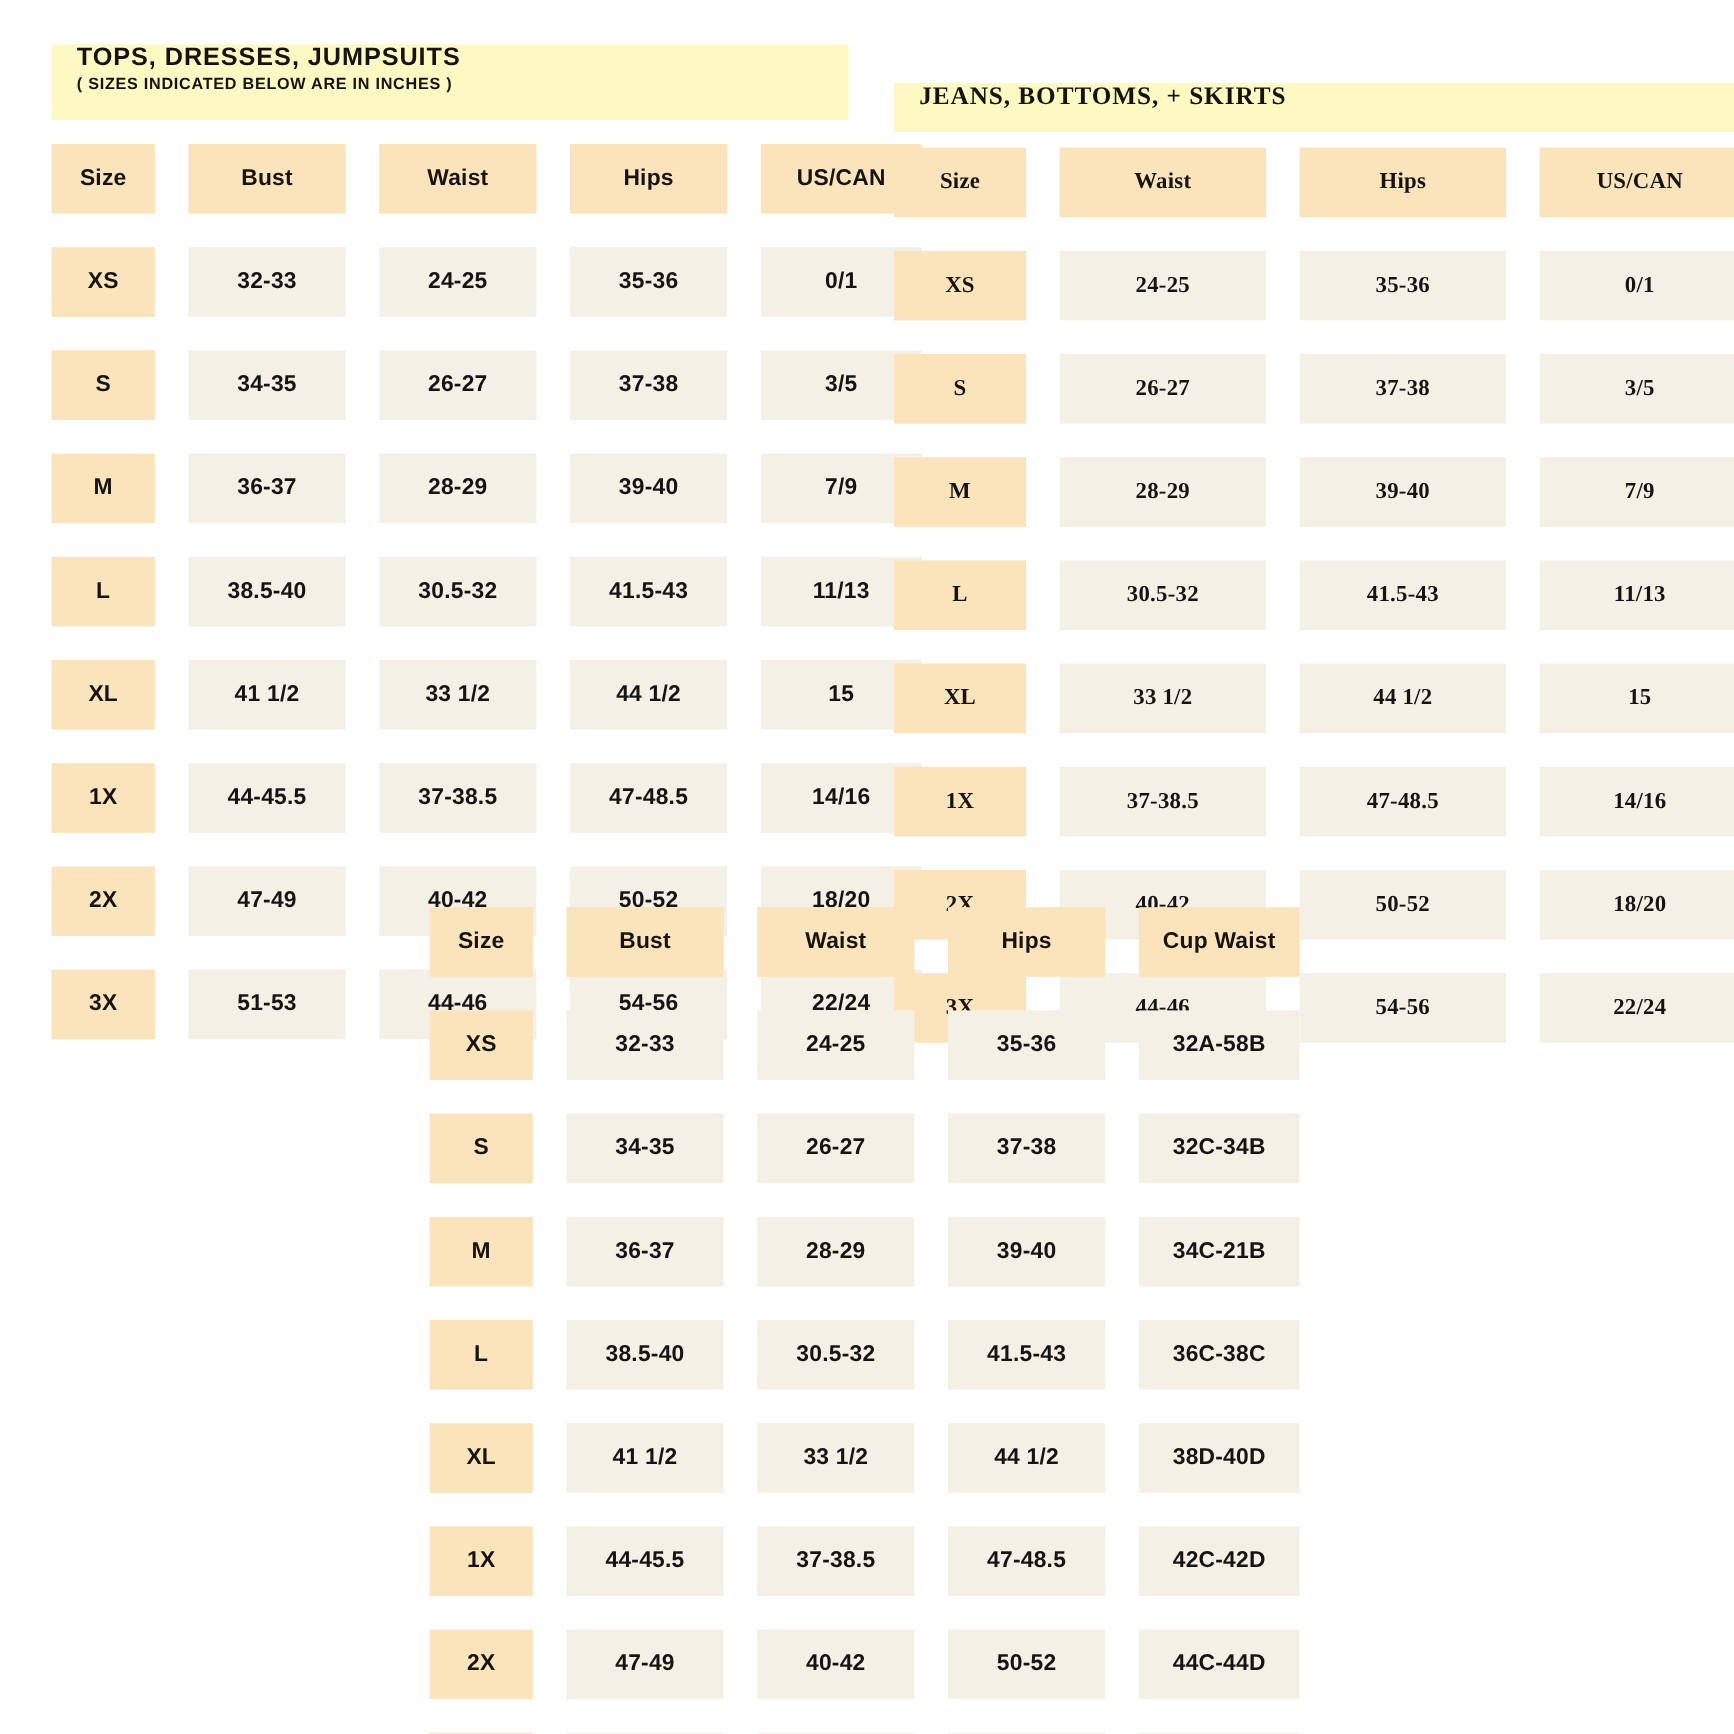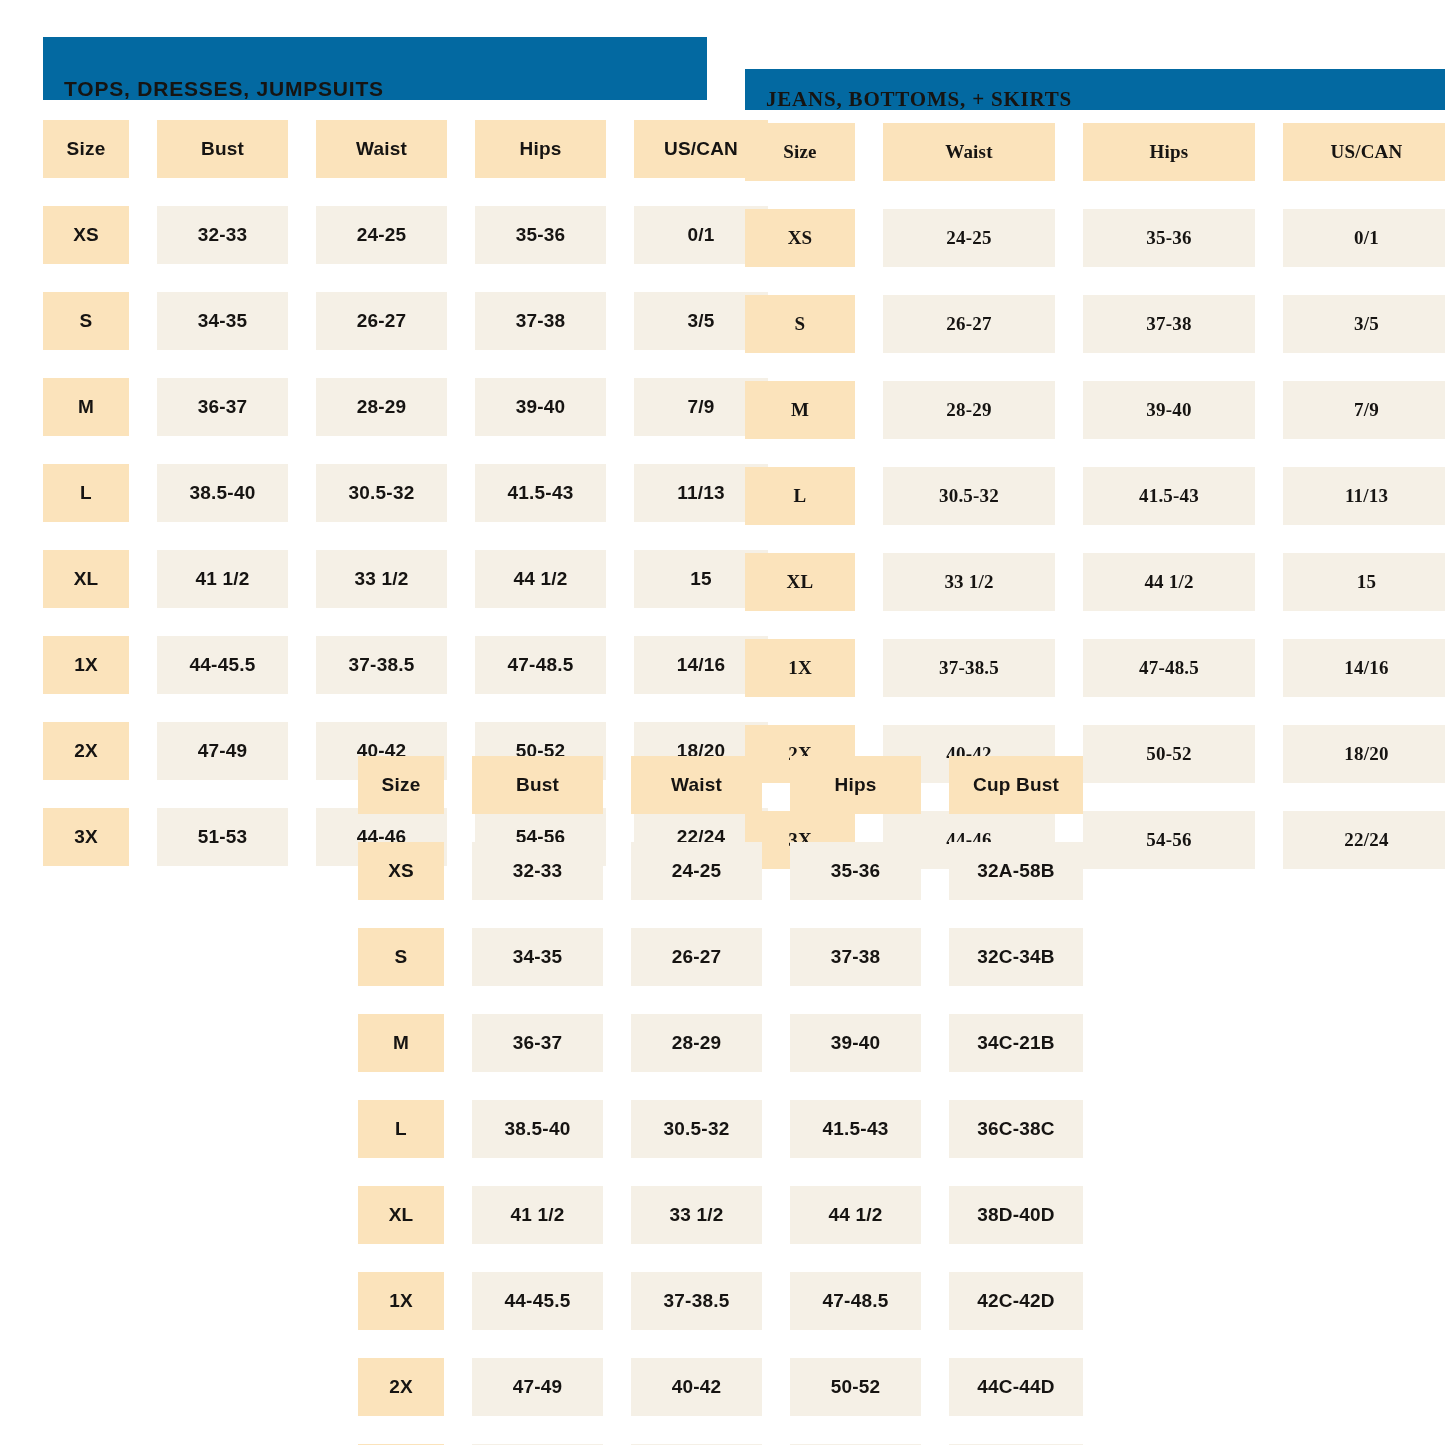--- a/index.html
+++ b/index.html
@@ -10,26 +10,26 @@
     height: 1445px;
     font-family: "Liberation Sans", "DejaVu Sans", sans-serif;
     color: #161412;
     position: relative;
     overflow: hidden;
   }
   .size-table { position: absolute; }
 
   
   .table-title-bar {
-    background: #0369a1;
+    background: #fef9c3;
     box-sizing: border-box;
     padding-left: 21px;
     display: flex;
     flex-direction: column;
-    justify-content: flex-end;
+    justify-content: flex-start;
   }
   .title-two-line { height: 63px; gap: 3px; }
   .title-one-line { height: 41px; }
   .table-title {
     font-size: 21px;
     font-weight: bold;
     letter-spacing: 0.8px;
     line-height: 1.05;
     white-space: nowrap;
   }
@@ -70,20 +70,21 @@
   #table-tops     { left: 43px;  top: 37px;  width: 664px; }
   #table-jeans    { left: 745px; top: 69px;  width: 772px; font-family: Liberation Serif, serif; }
   #table-lingerie { left: 358px; top: 745px; width: 664px; }
 </style>
 </head>
 <body>
 
 <section class="size-table" id="table-tops">
   <div class="table-title-bar title-two-line">
     <div class="table-title">TOPS, DRESSES, JUMPSUITS</div>
+    <div class="table-subtitle">( SIZES INDICATED BELOW ARE IN INCHES )</div>
   </div>
   <div class="grid cols-5 mt-t1">
       <div class="cell head">Size</div>
       <div class="cell head">Bust</div>
       <div class="cell head">Waist</div>
       <div class="cell head">Hips</div>
       <div class="cell head">US/CAN</div>
       <div class="cell size">XS</div>
       <div class="cell data">32-33</div>
       <div class="cell data">24-25</div>
@@ -170,21 +171,21 @@
       <div class="cell data">22/24</div>
     </div>
 </section>
 
 <section class="size-table" id="table-lingerie">
   <div class="grid cols-5 mt-t3">
       <div class="cell head">Size</div>
       <div class="cell head">Bust</div>
       <div class="cell head">Waist</div>
       <div class="cell head">Hips</div>
-      <div class="cell head">Cup Bust</div>
+      <div class="cell head">Cup Waist</div>
       <div class="cell size">XS</div>
       <div class="cell data">32-33</div>
       <div class="cell data">24-25</div>
       <div class="cell data">35-36</div>
       <div class="cell data">32A-58B</div>
       <div class="cell size">S</div>
       <div class="cell data">34-35</div>
       <div class="cell data">26-27</div>
       <div class="cell data">37-38</div>
       <div class="cell data">32C-34B</div>

